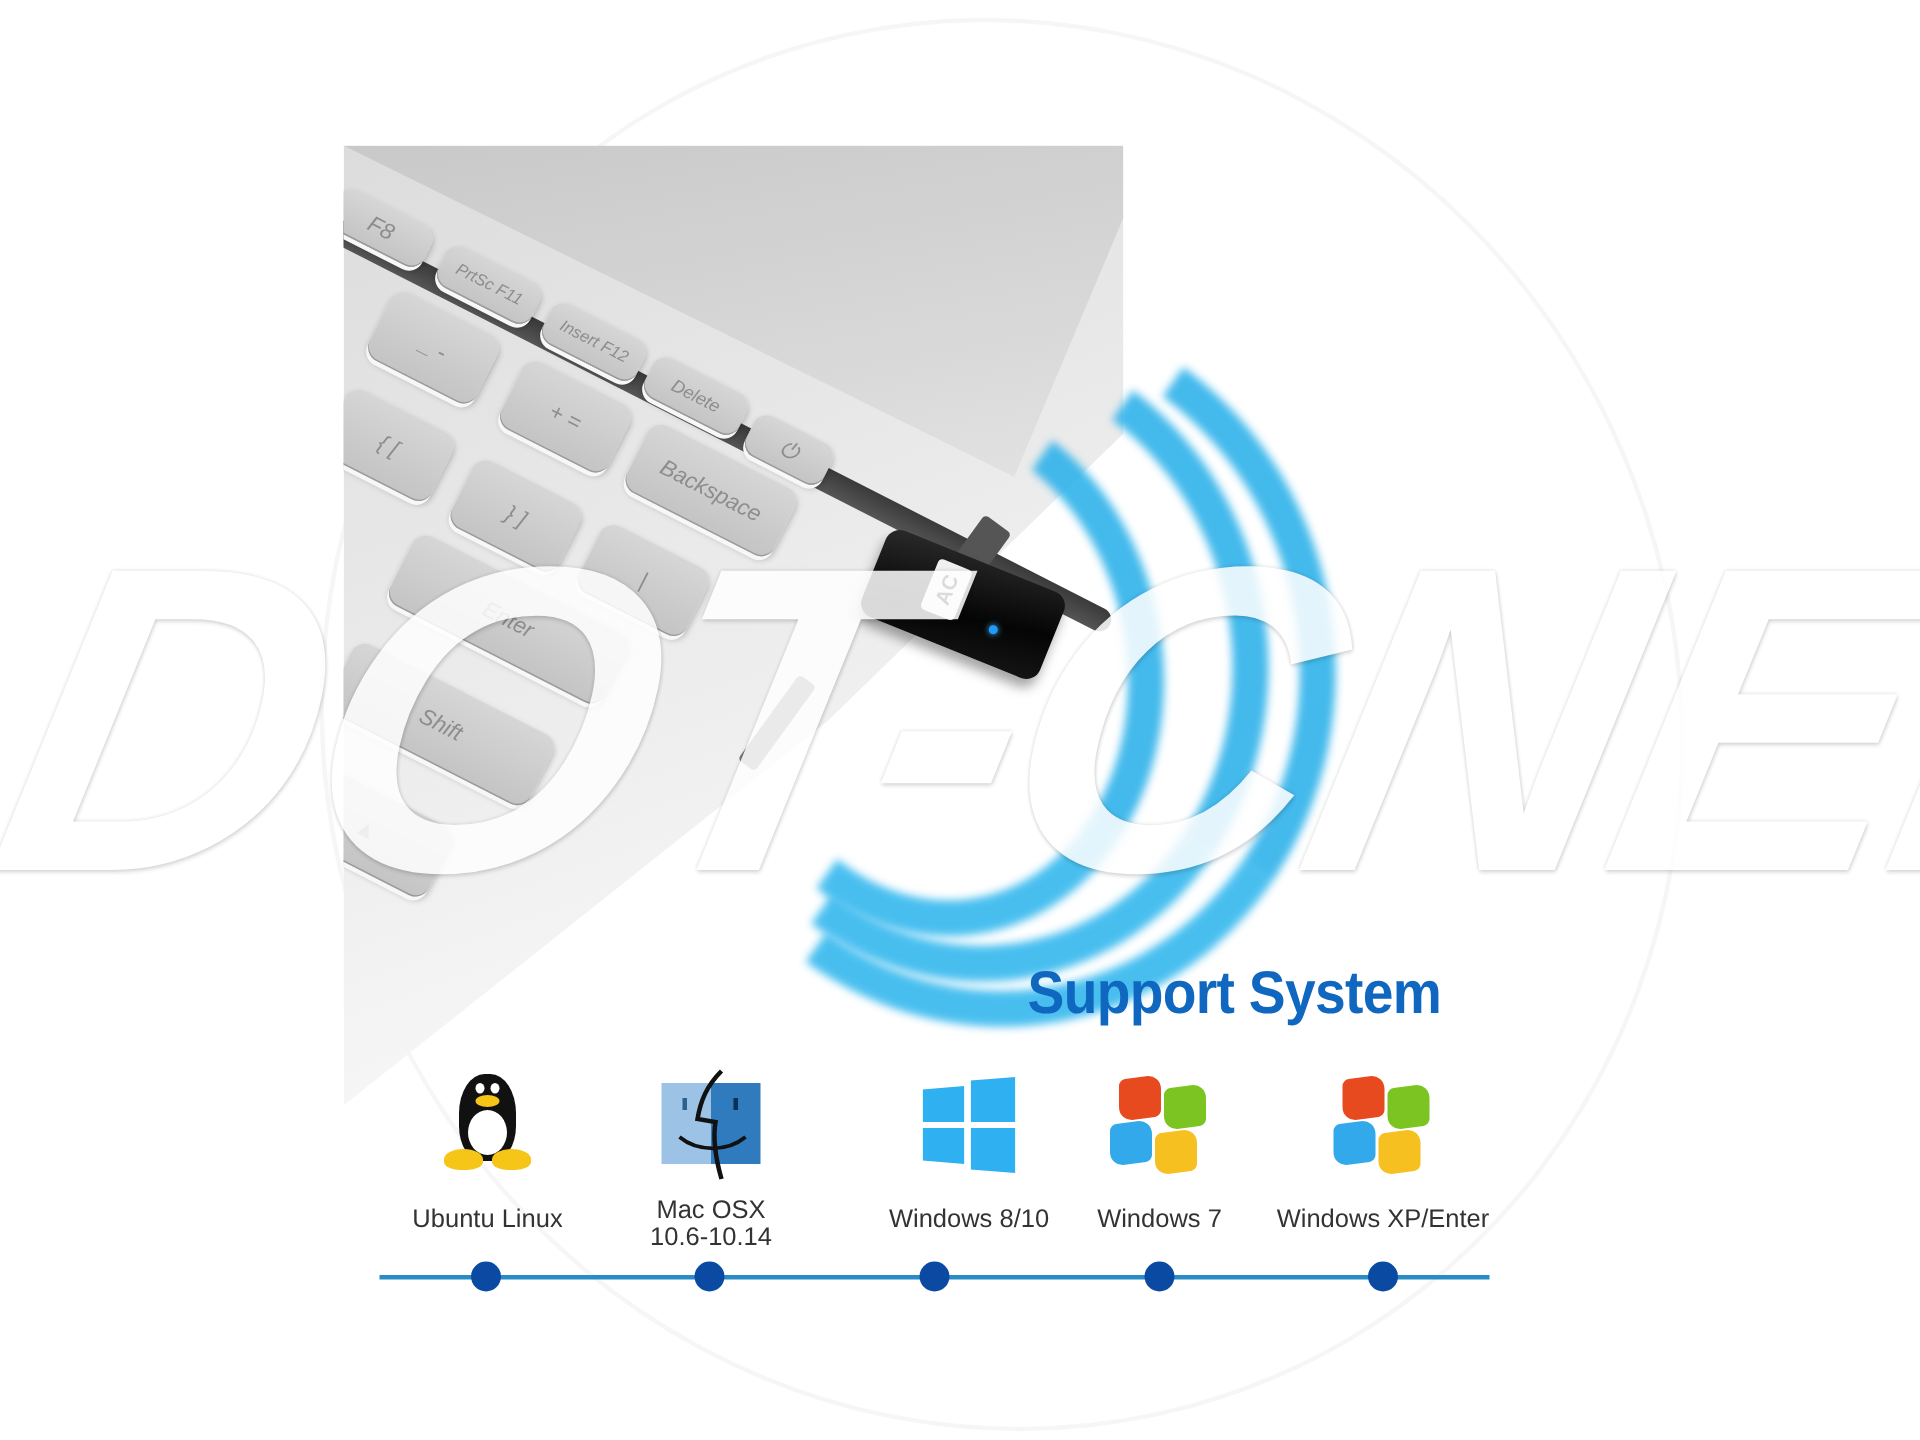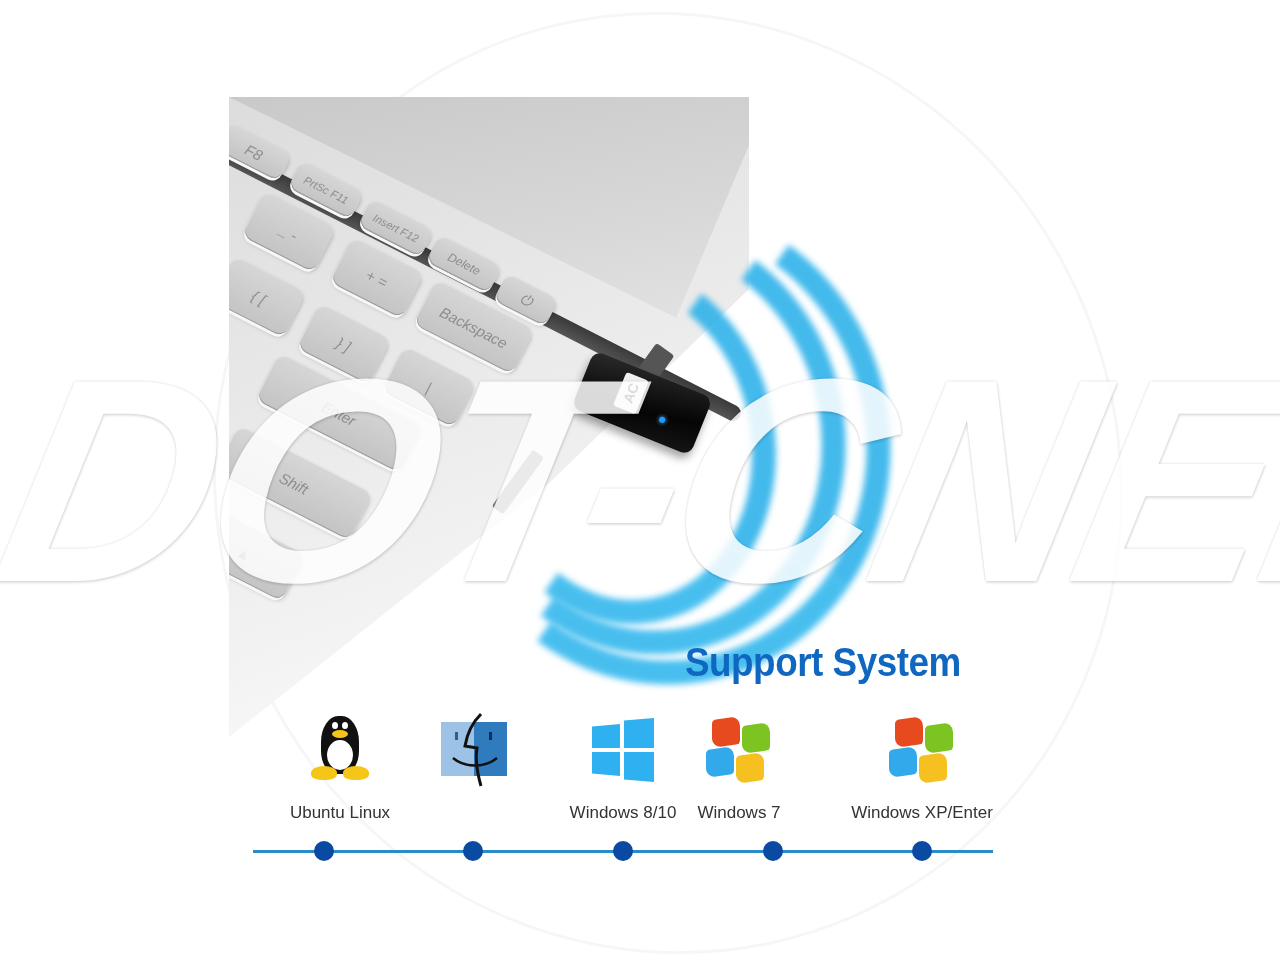--- a/index.html
+++ b/index.html
@@ -120,21 +120,21 @@
 
 <div class="dongle">
   <div class="dongle-badge">AC</div>
   <div class="dongle-led"></div>
 </div>
 
 <div class="wm-text">DOT-CNER</div>
 
 <div class="support-title">Support System</div>
 
-<div class="os" style="left:260px;text-align:center;">
+<div class="os" style="left:245px;text-align:center;">
   <div class="os-icon">
     <div class="tux-body"></div>
       <div class="tux-belly"></div>
     <div class="tux-eye" style="left:27px;"></div>
       <div class="tux-eye" style="left:37px;"></div>
     <div class="tux-beak"></div>
     <div class="tux-foot-l"></div>
       <div class="tux-foot-r"></div>
   </div>
   <div class="os-label">Ubuntu Linux</div>
@@ -144,35 +144,39 @@
   <div class="os-icon">
     <div class="finder">
       <svg width="66" height="76" viewBox="0 0 66 76">
         <path d="M40 2 C30 12 26 22 24 34 L36 36 C34 48 36 60 40 74" stroke="#111" stroke-width="3" fill="none"></path>
         <path d="M12 46 C24 56 44 56 56 46" stroke="#111" stroke-width="2.5" fill="none"></path>
         <rect x="14" y="20" width="3" height="8" fill="#2f5f8f"></rect>
         <rect x="48" y="20" width="3" height="8" fill="#0b2f55"></rect>
       </svg>
     </div>
   </div>
+  <div class="os-label two">
+    <div>Mac OSX</div>
+    <div>10.6-10.14</div>
+  </div>
 </div>
 
-<div class="os" style="left:543px;">
+<div class="os" style="left:566px;">
   <div class="os-icon">
     <div class="win8">
       <div style="left:0;top:6px;width:28px;height:24px;clip-path:polygon(0 10%,100% 0,100% 100%,0 100%);"></div>
       <div style="left:32px;top:0;width:30px;height:30px;clip-path:polygon(0 8%,100% 0,100% 100%,0 100%);"></div>
       <div style="left:0;top:34px;width:28px;height:24px;clip-path:polygon(0 0,100% 0,100% 100%,0 90%);"></div>
       <div style="left:32px;top:34px;width:30px;height:30px;clip-path:polygon(0 0,100% 0,100% 100%,0 92%);"></div>
     </div>
   </div>
   <div class="os-label">Windows 8/10</div>
 </div>
 
-<div class="os" style="left:659px;">
+<div class="os" style="left:693px;">
   <div class="os-icon flag">
     <div style="left:8px;top:6px;width:28px;height:28px;background:#e84a1f;"></div>
     <div style="left:38px;top:12px;width:28px;height:28px;background:#7cc422;"></div>
     <div style="left:2px;top:36px;width:28px;height:28px;background:#31a9ea;"></div>
     <div style="left:32px;top:42px;width:28px;height:28px;background:#f5c020;"></div>
   </div>
   <div class="os-label">Windows 7</div>
 </div>
 
 <div class="os" style="left:842px;">

